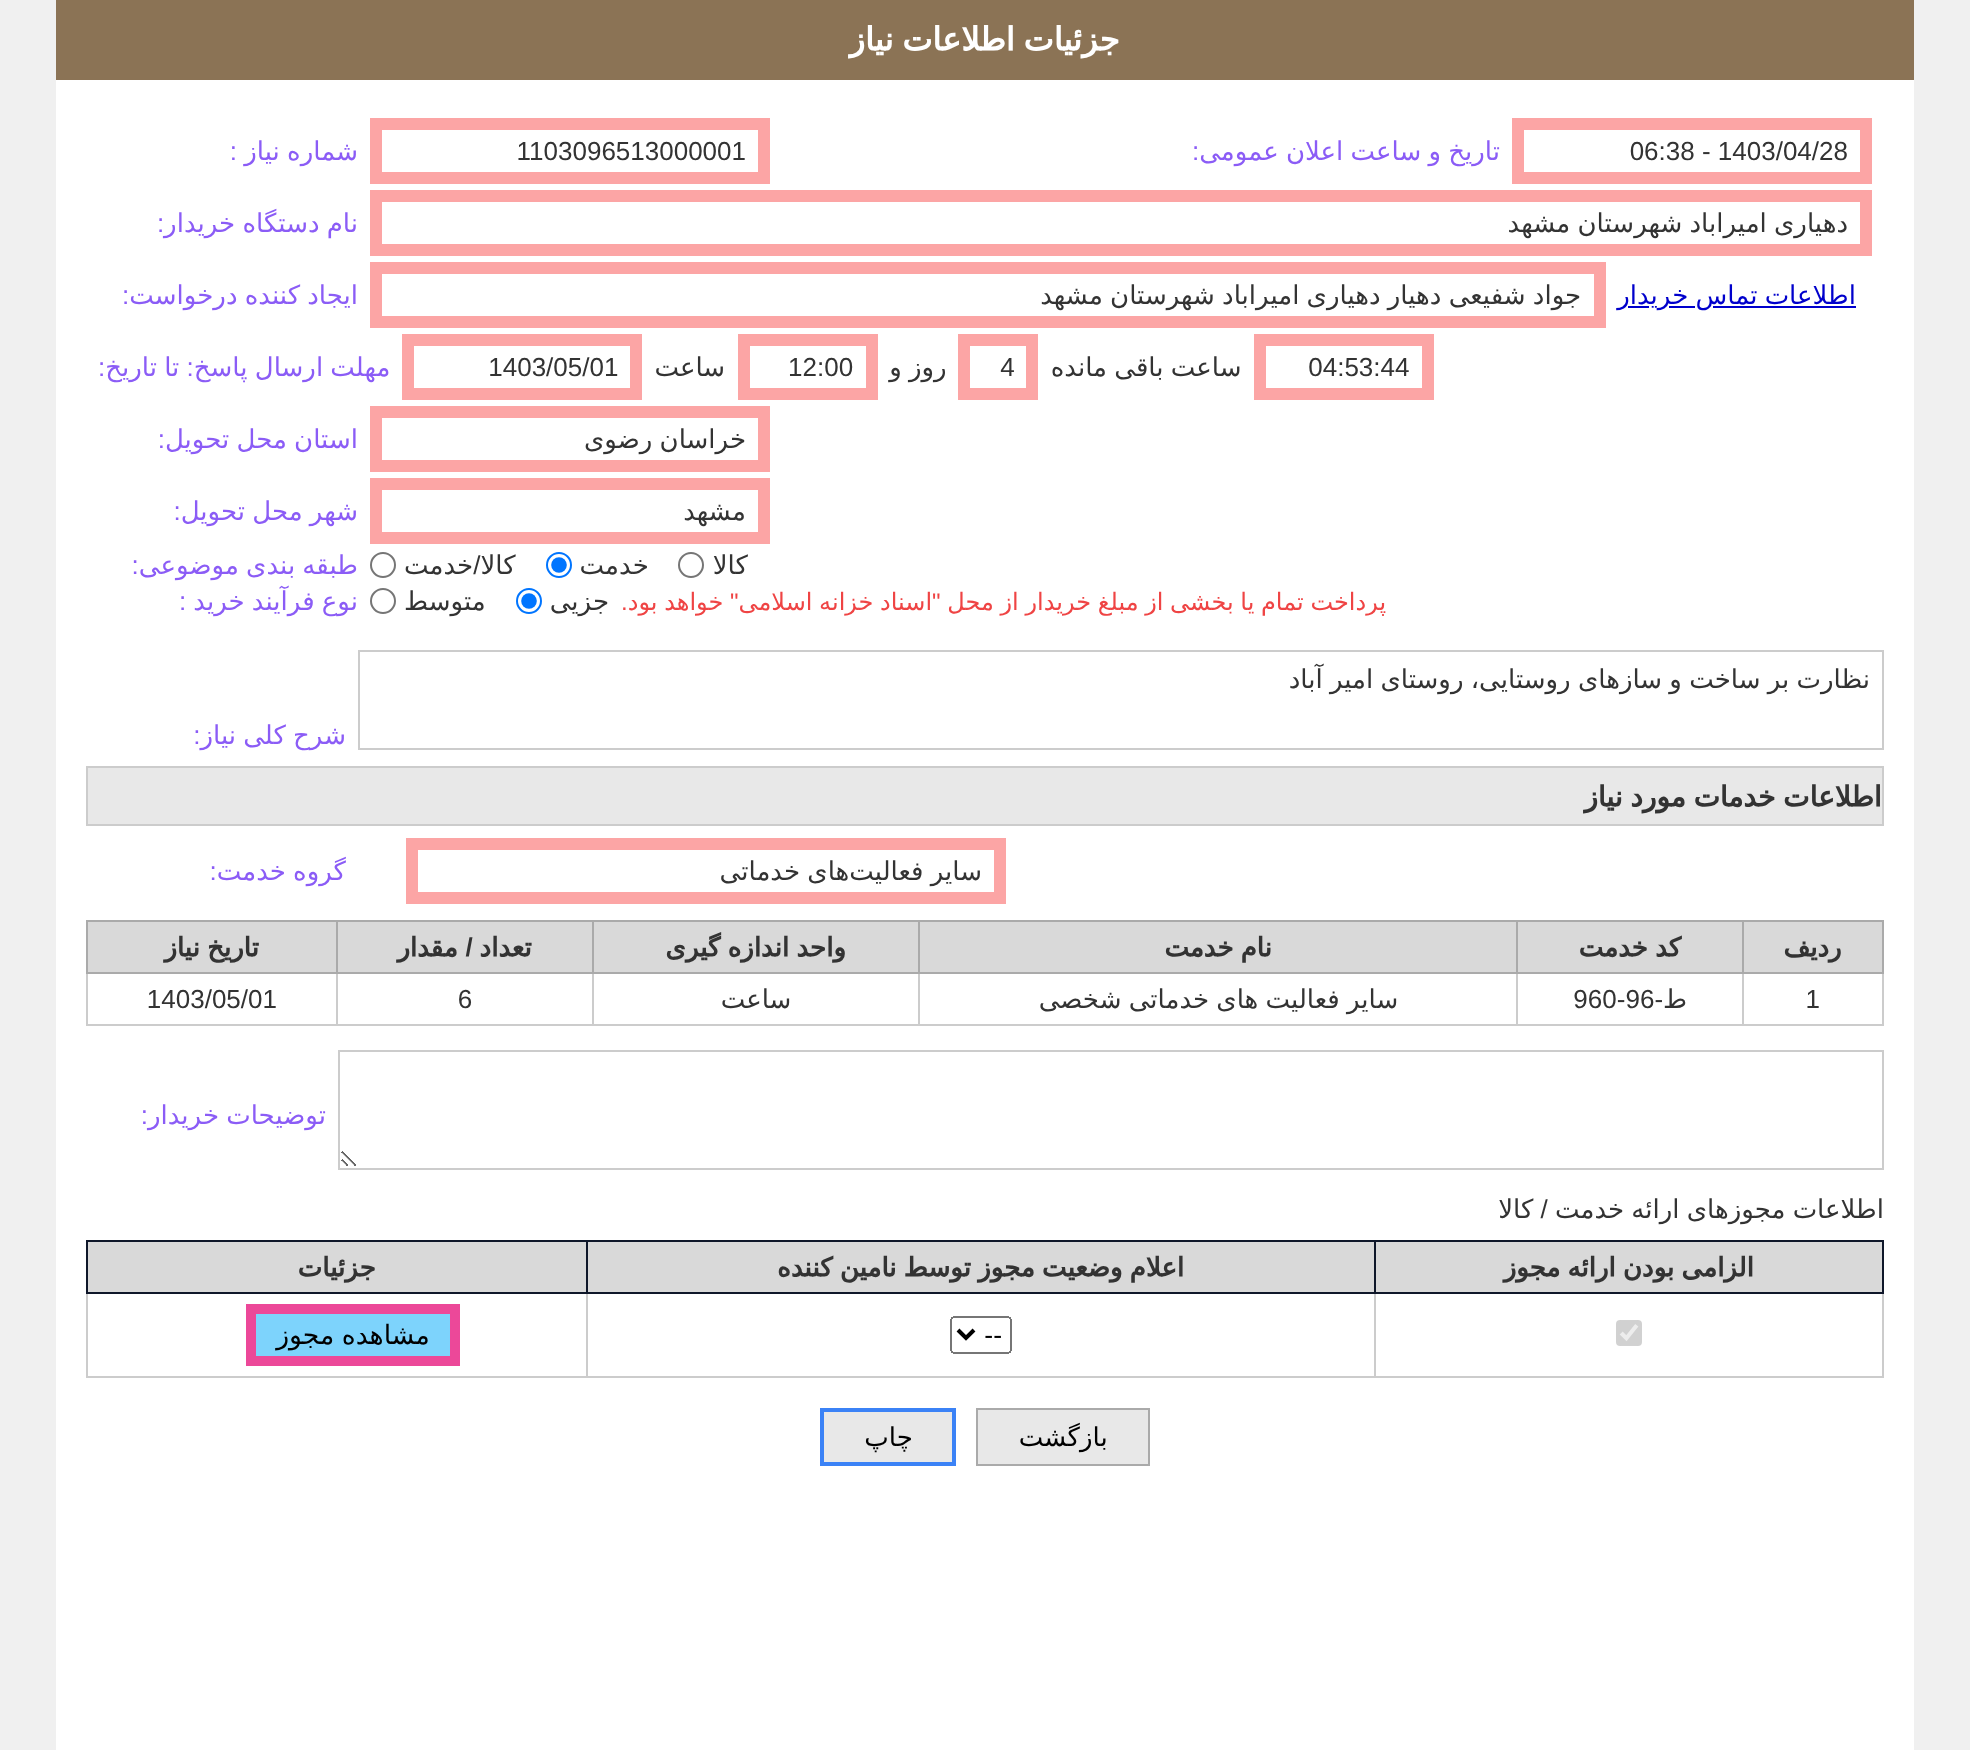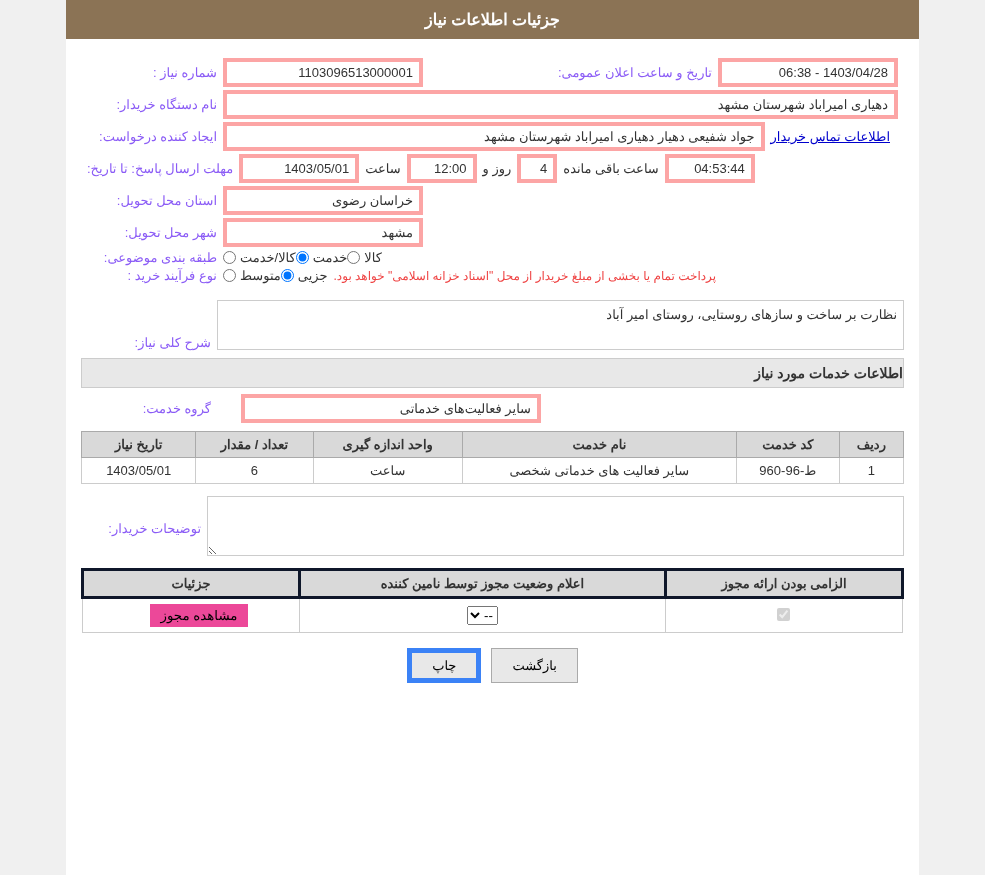--- a/index.html
+++ b/index.html
@@ -4,38 +4,38 @@
   <style>
     * { box-sizing: border-box; margin: 0; padding: 0; }
     body {
       font-family: Tahoma, Arial, sans-serif;
       font-size: 13px;
       background: #f0f0f0;
       direction: rtl;
       color: #333;
     }
     .page-wrapper {
-      width: 853px;
+      width: 929px;
       margin: 0 auto;
       background: #fff;
       min-height: 875px;
     }
     .header-bar {
       background: #8B7355;
       color: #fff;
       text-align: center;
       padding: 10px;
       font-size: 16px;
       font-weight: bold;
     }
     .main-content {
       padding: 10px 15px;
     }
     .input-field {
-      border: 4px solid #fca5a5;
+      border: 6px solid #fca5a5;
       padding: 3px 6px;
       background: #fff;
       text-align: right;
       direction: rtl;
     }
     .section-title {
       background: #e8e8e8;
       border: 1px solid #ccc;
       padding: 6px 0;
       font-weight: bold;
@@ -43,20 +43,21 @@
       margin: 8px 0 6px 0;
       text-align: right;
     }
     .link-blue {
       color: #0000cc;
       text-decoration: underline;
       cursor: pointer;
     }
     .radio-group {
       display: flex;
+      gap: 15px;
       align-items: flex-end;
       flex-direction: row-reverse;
     }
     .radio-item {
       display: flex;
       align-items: center;
       gap: 4px;
     }
     .services-table {
       width: 100%;
@@ -89,39 +90,39 @@
       direction: rtl;
       resize: vertical;
     }
     .permissions-table {
       width: 100%;
       border-collapse: collapse;
       margin: 8px 0;
     }
     .permissions-table th {
       background: #d9d9d9;
-      border: 3px solid #0f172a;
+      border: 1px solid #0f172a;
       padding: 5px 8px;
       text-align: center;
       font-weight: bold;
     }
     .permissions-table td {
       border: 1px solid #ccc;
       padding: 5px 8px;
       text-align: center;
     }
     .btn-view {
-      border: 1px solid #ec4899;
+      border: 5px solid #ec4899;
       padding: 3px 10px;
-      background: #ec4899;
+      background: #7dd3fc;
       cursor: pointer;
       margin-left: 16px;
     }
     .btn-print {
-      border: 5px solid #3b82f6;
+      border: 2px solid #3b82f6;
       padding: 5px 20px;
       background: #e8e8e8;
       cursor: pointer;
       font-size: 13px;
     }
     .btn-back {
       border: 1px solid #aaa;
       padding: 5px 20px;
       background: #e8e8e8;
       cursor: pointer;
@@ -273,20 +274,23 @@
     <td>1403/05/01</td>
   </tr>
         </tbody>
     </table>
 
     <div class="full-width-row" style="align-items:center; margin-top:6px;">
       <span class="info-label" style="padding-top:4px; min-width:120px;">توضیحات خریدار:</span>
       <textarea class="buyer-notes" style="flex: 1 1 0%;"></textarea>
     </div>
 
+    <div style="text-align:right; margin: 8px 0 4px 0; font-size:13px;">
+      <span>اطلاعات مجوزهای ارائه خدمت / کالا</span>
+    </div>
 
     <table class="permissions-table">
       <thead>
         <tr>
           <th>الزامی بودن ارائه مجوز</th>
           <th>اعلام وضعیت مجوز توسط نامین کننده</th>
           <th>جزئیات</th>
         </tr>
       </thead>
       <tbody id="permissions-tbody">

